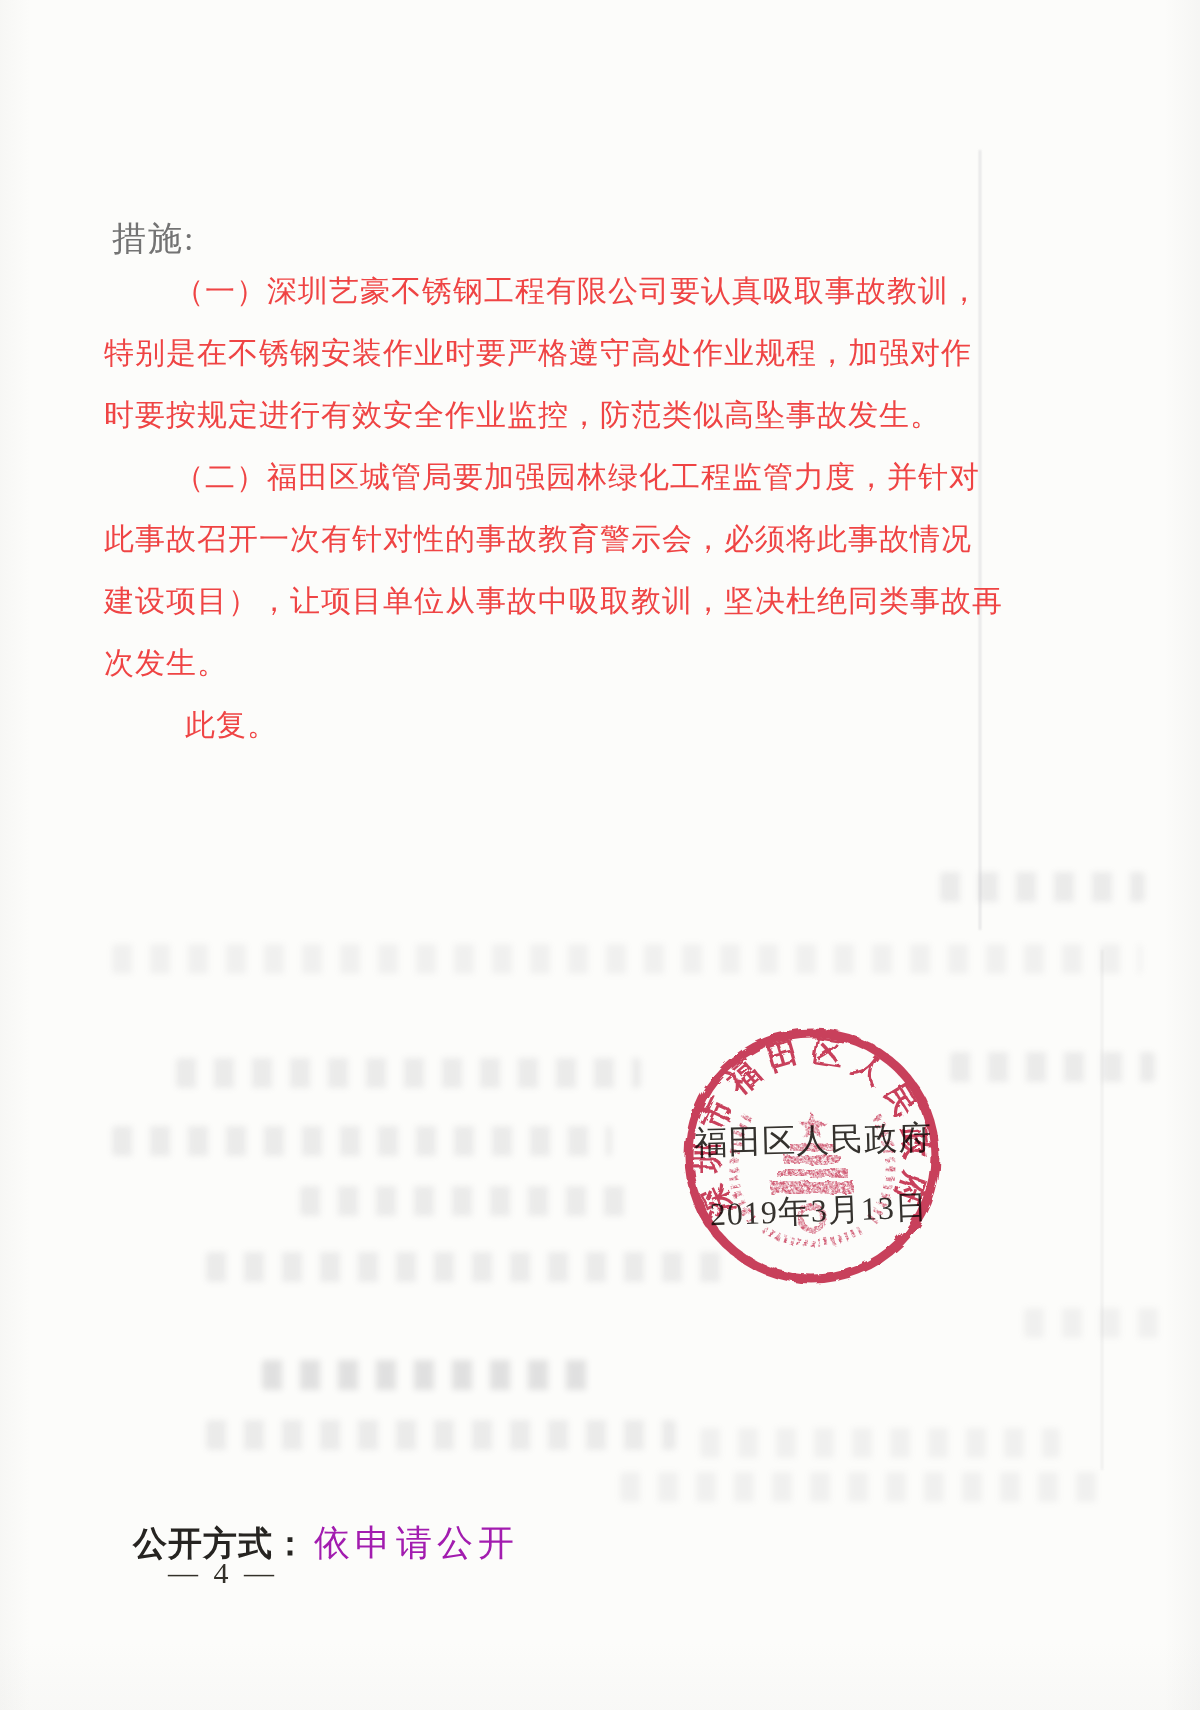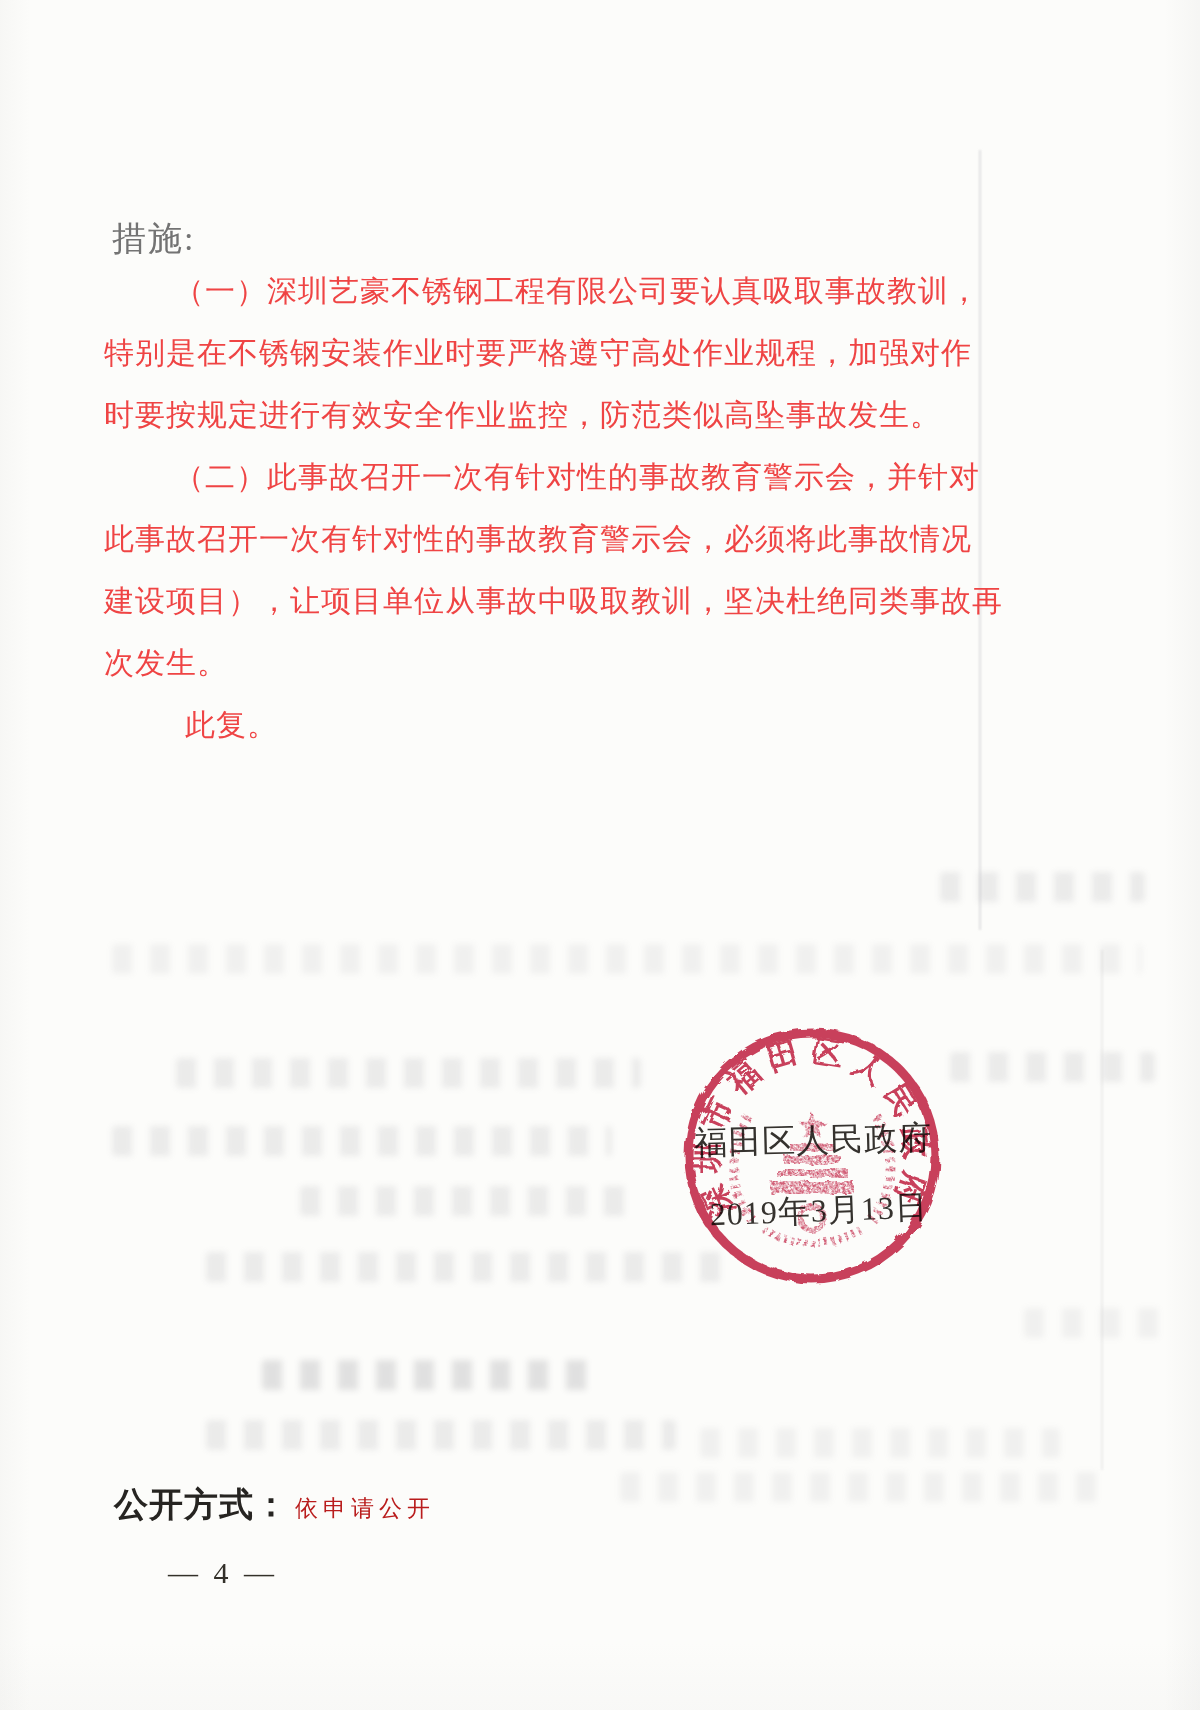--- a/index.html
+++ b/index.html
@@ -37,28 +37,28 @@
   }
   .signature-date{
     font-size:32px;letter-spacing:1px;white-space:nowrap;
     margin-top:26px;margin-left:14px;transform:rotate(-0.8deg);
   }
   .seal{
     position:absolute;left:678px;top:1022px;width:268px;height:268px;
     mix-blend-mode:multiply;opacity:0.93;z-index:3;pointer-events:none;
   }
   .footer-row{
-    position:absolute;left:114px;top:1482px;display:flex;align-items:baseline;text-align:center;
+    position:absolute;left:133px;top:1482px;display:flex;align-items:baseline;text-align:center;
   }
   .footer-label{
     font-family:"Liberation Sans","DejaVu Sans",sans-serif;
     font-weight:700;font-size:34px;letter-spacing:1px;color:#262421;white-space:nowrap;
   }
   .footer-value{
-    font-size:23px;letter-spacing:5px;color:#b91c1c;white-space:nowrap;margin-left:6px;
+    font-size:36px;letter-spacing:5px;color:#a21caf;white-space:nowrap;margin-left:6px;margin-top:37px;
   }
   .page-number{
     position:absolute;left:168px;top:1556px;
     font-size:30px;letter-spacing:4px;color:#333029;white-space:nowrap;
   }
   .ghost{
     position:absolute;height:30px;
     background:repeating-linear-gradient(90deg, rgba(148,148,154,0.55) 0 20px, rgba(0,0,0,0) 20px 38px);
     filter:blur(3px);opacity:0.30;border-radius:4px;
   }
@@ -76,21 +76,21 @@
 
   <div class="streak" style="left:979px;top:150px;height:780px;"></div>
   <div class="streak" style="left:1101px;top:950px;height:520px;opacity:.6;"></div>
 
   <div class="heading">措施:</div>
 
   <div class="body-text">
     <div class="line indent">（一）深圳艺豪不锈钢工程有限公司要认真吸取事故教训，</div>
     <div class="line">特别是在不锈钢安装作业时要严格遵守高处作业规程，加强对作</div>
     <div class="line">时要按规定进行有效安全作业监控，防范类似高坠事故发生。</div>
-    <div class="line indent">（二）此事故召开一次有针对性的事故教育警示会，并针对</div>
+    <div class="line indent">（二）福田区城管局要加强园林绿化工程监管力度，并针对</div>
     <div class="line">此事故召开一次有针对性的事故教育警示会，必须将此事故情况</div>
     <div class="line">建设项目），让项目单位从事故中吸取教训，坚决杜绝同类事故再</div>
     <div class="line">次发生。</div>
     <div class="line closing-indent">此复。</div>
   </div>
 
   <div class="ghost" style="left:940px;top:872px;width:205px;"></div>
   <div class="ghost faint" style="left:112px;top:944px;width:1030px;"></div>
   <div class="ghost" style="left:176px;top:1058px;width:465px;"></div>
   <div class="ghost" style="left:950px;top:1052px;width:205px;"></div>

